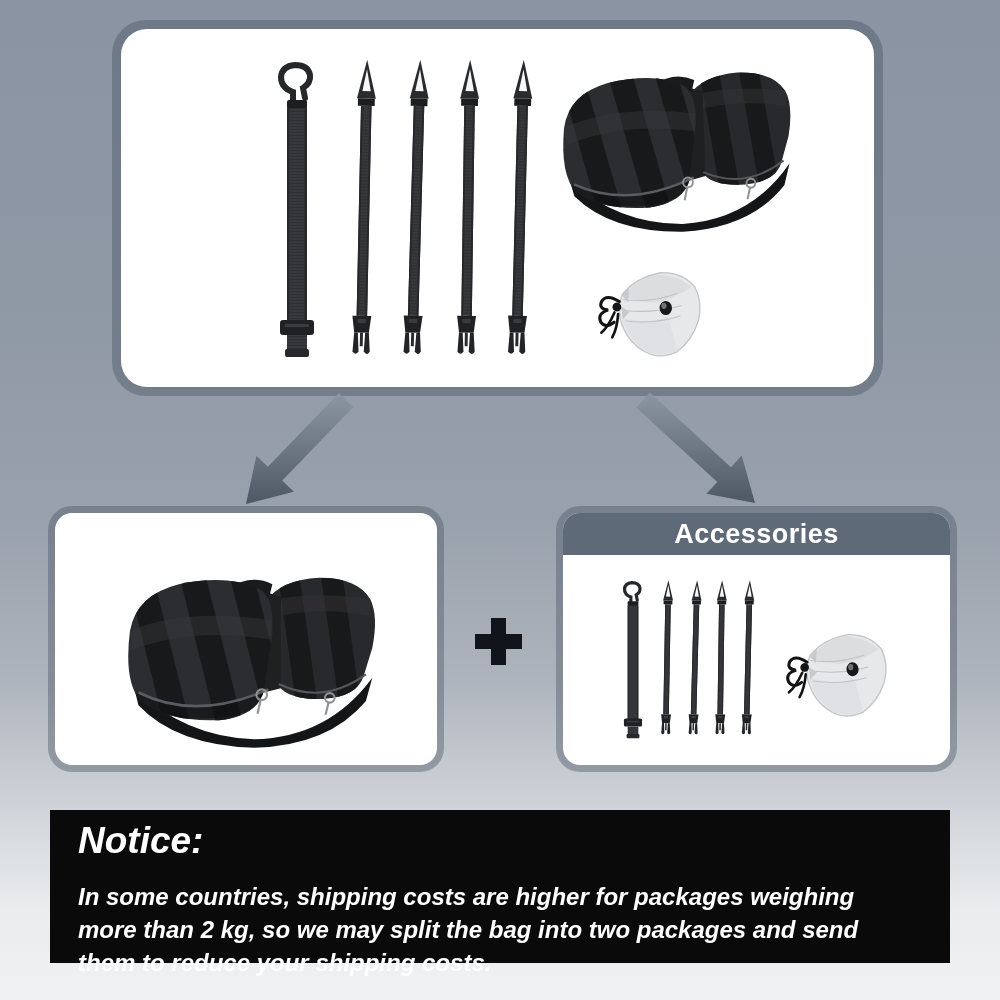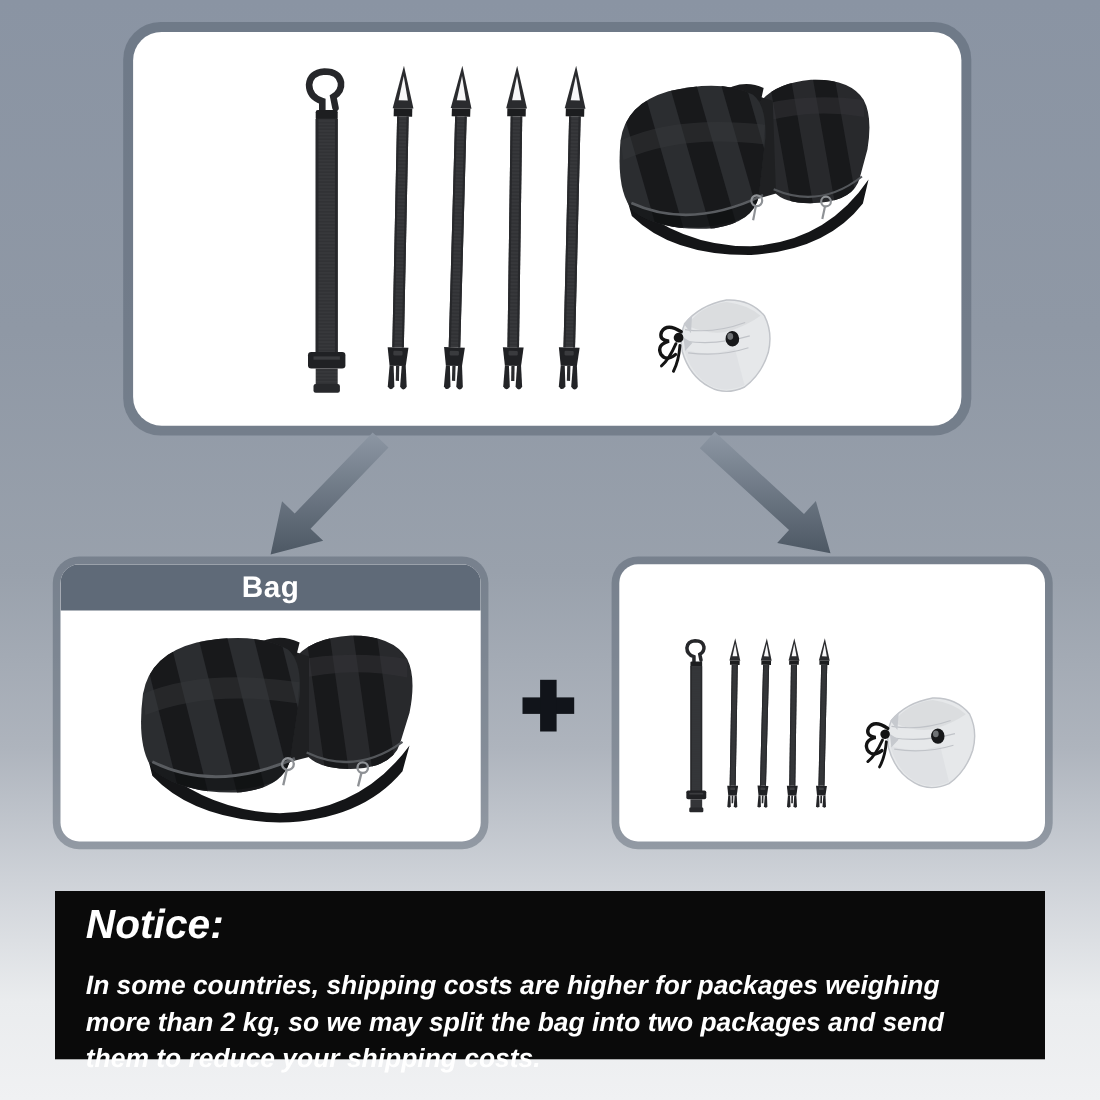--- a/index.html
+++ b/index.html
@@ -164,33 +164,33 @@
       <linearGradient id="grad-arrow-r" x1="0" y1="0" x2="0" y2="1">
         <stop offset="0" stop-color="#8d97a4"></stop>
         <stop offset="1" stop-color="#4d5864"></stop>
       </linearGradient>
     </defs>
     <polygon points="8.2,15.4 89.3,89.9 78.5,101.7 127,111 113.7,63.4 102.9,75.2 21.8,0.6" fill="url(#grad-arrow-r)"></polygon>
   </svg>
 
   <div class="panel-wrap wrap-bag">
     <div class="panel">
-      <div class="panel-header">
-        <span class="panel-title">Bag</span>
-      </div>
       <svg class="art" style="left:48px;top:52px;width:292px;height:186px">
           <use href="#sym-bag" xlink:href="#sym-bag"></use>
         </svg>
     </div>
   </div>
 
   <div class="plus"></div>
 
   <div class="panel-wrap wrap-acc">
     <div class="panel">
+      <div class="panel-header">
+        <span class="panel-title">Accessories</span>
+      </div>
       <svg class="art" style="left:54px;top:66px;width:32px;height:164px">
           <use href="#sym-strap-hook" xlink:href="#sym-strap-hook"></use>
         </svg>
       <svg class="art" style="left:93px;top:64px;width:22px;height:168px;transform:rotate(1deg)">
           <use href="#sym-strap-buckle" xlink:href="#sym-strap-buckle"></use>
         </svg>
       <svg class="art" style="left:121px;top:64px;width:22px;height:168px;transform:rotate(1.5deg)">
           <use href="#sym-strap-buckle" xlink:href="#sym-strap-buckle"></use>
         </svg>
       <svg class="art" style="left:147px;top:64px;width:22px;height:168px;transform:rotate(0.8deg)">

